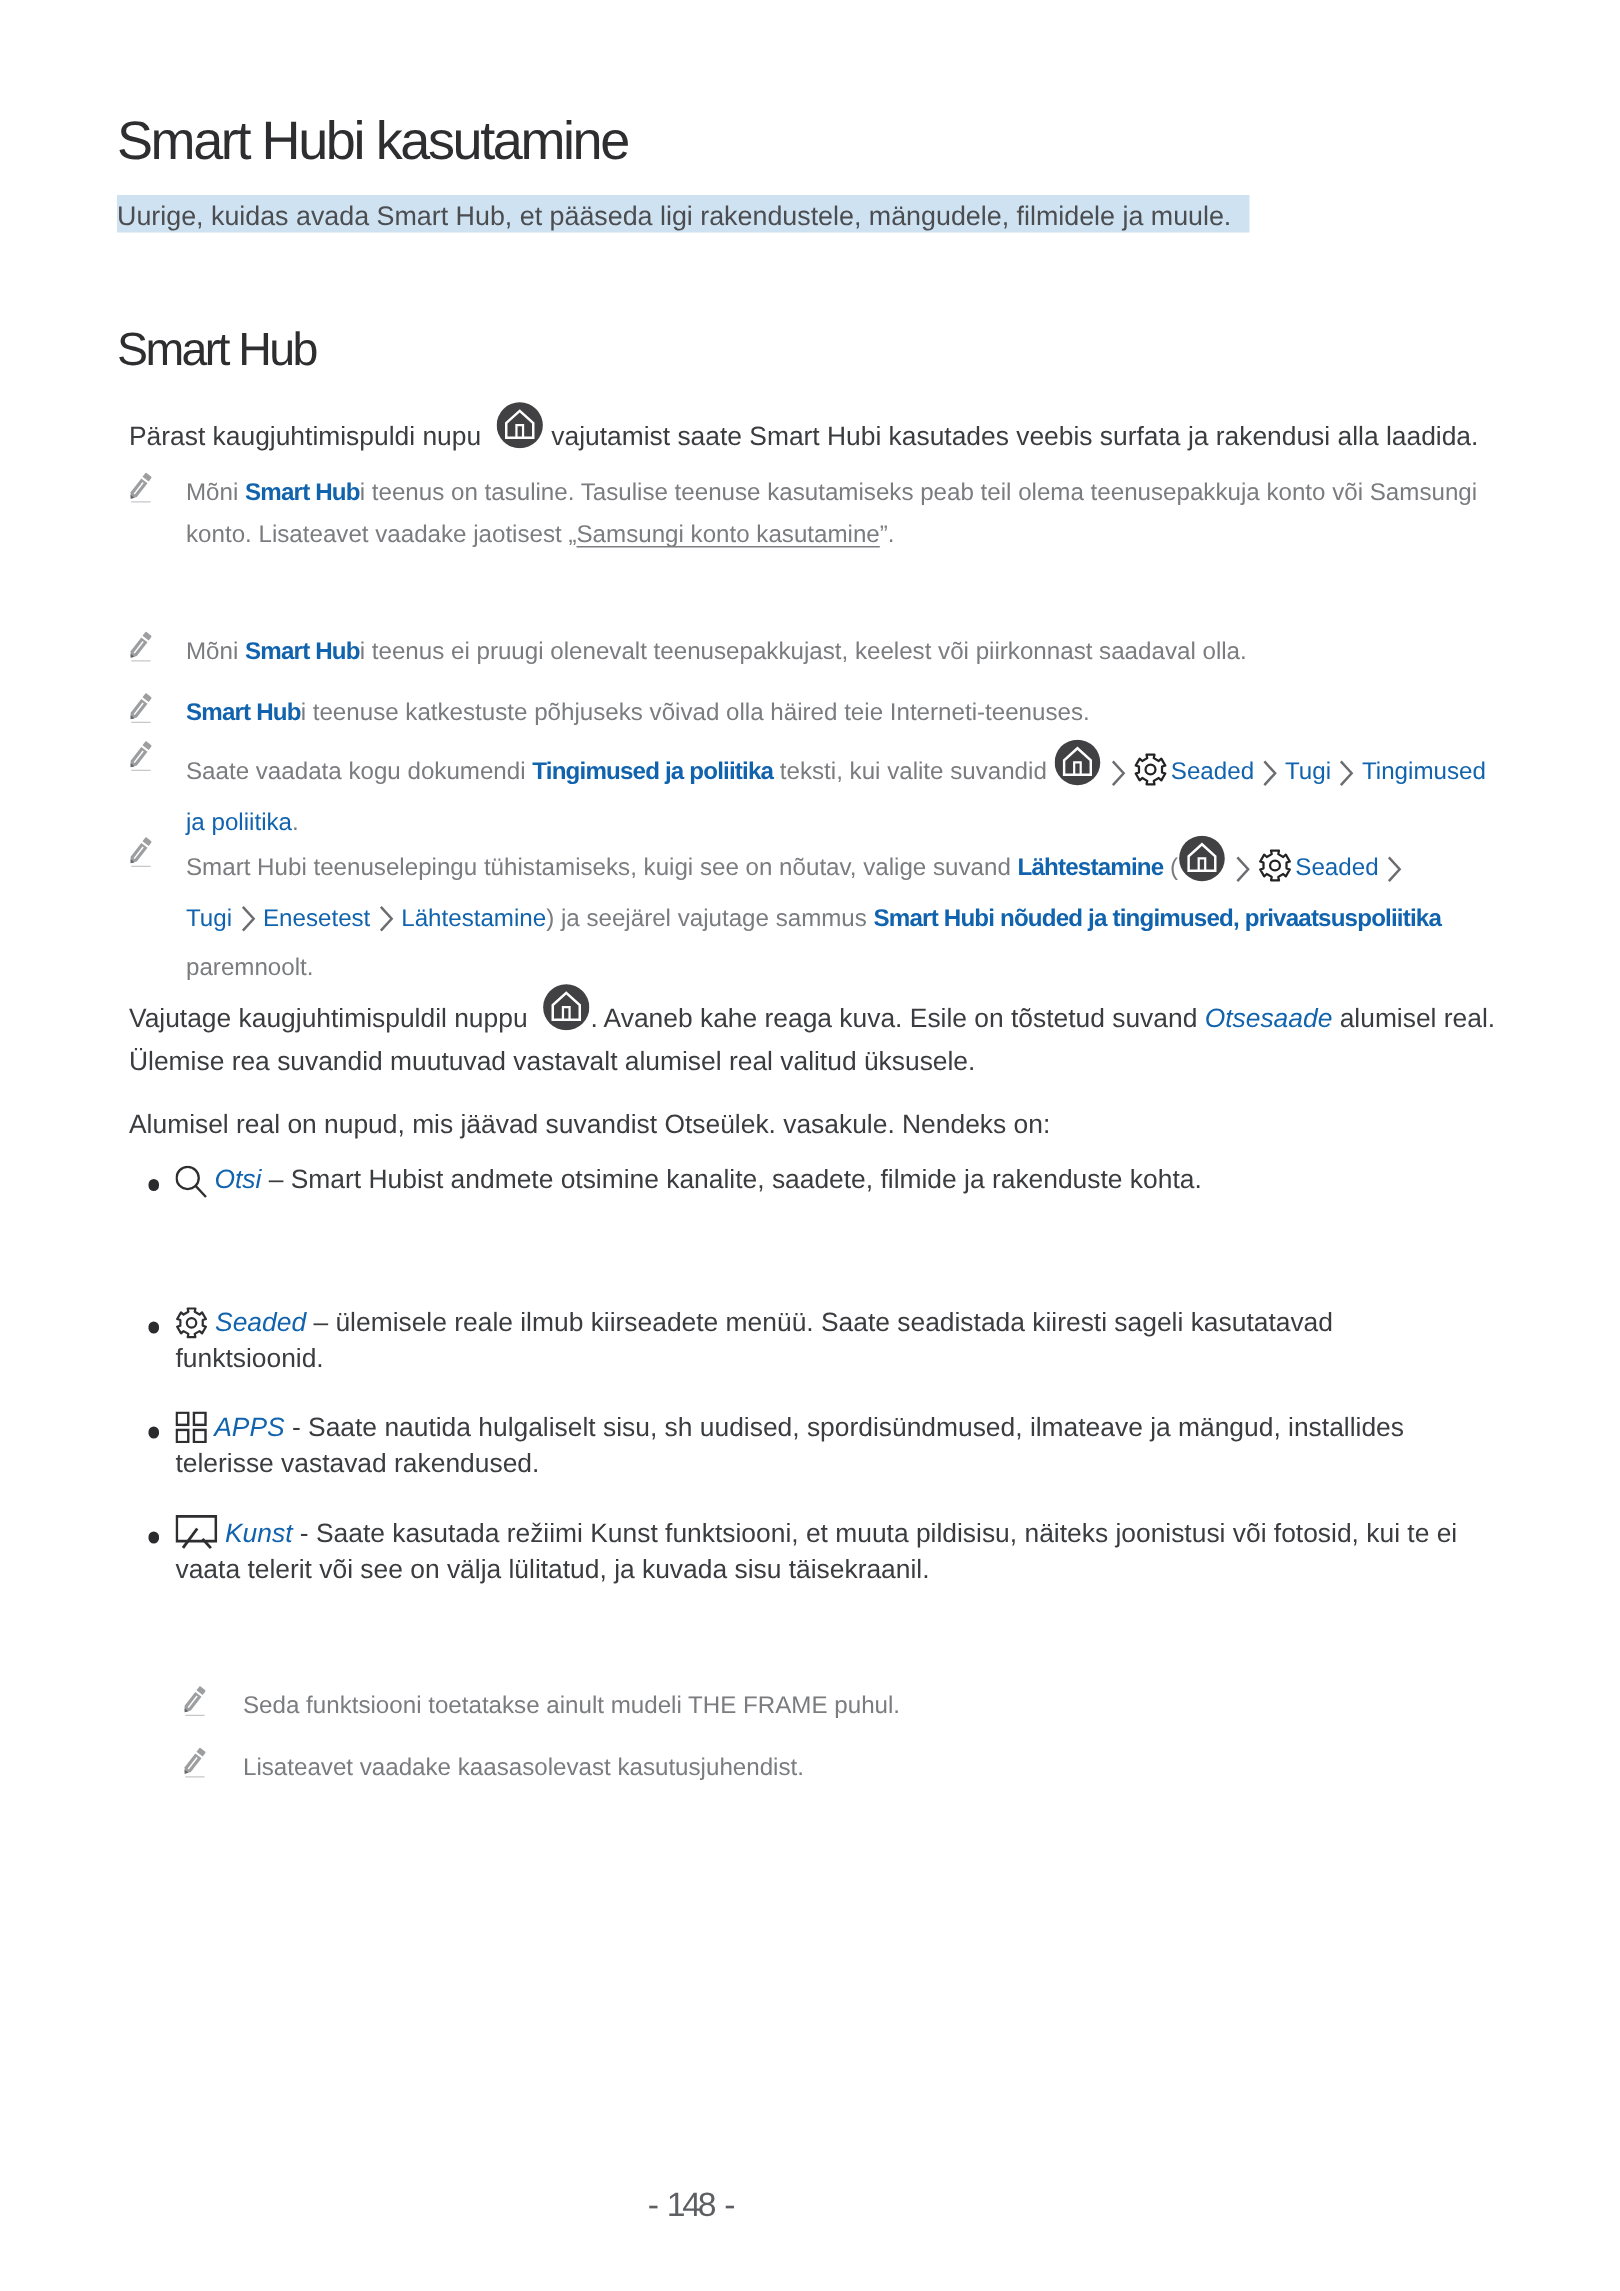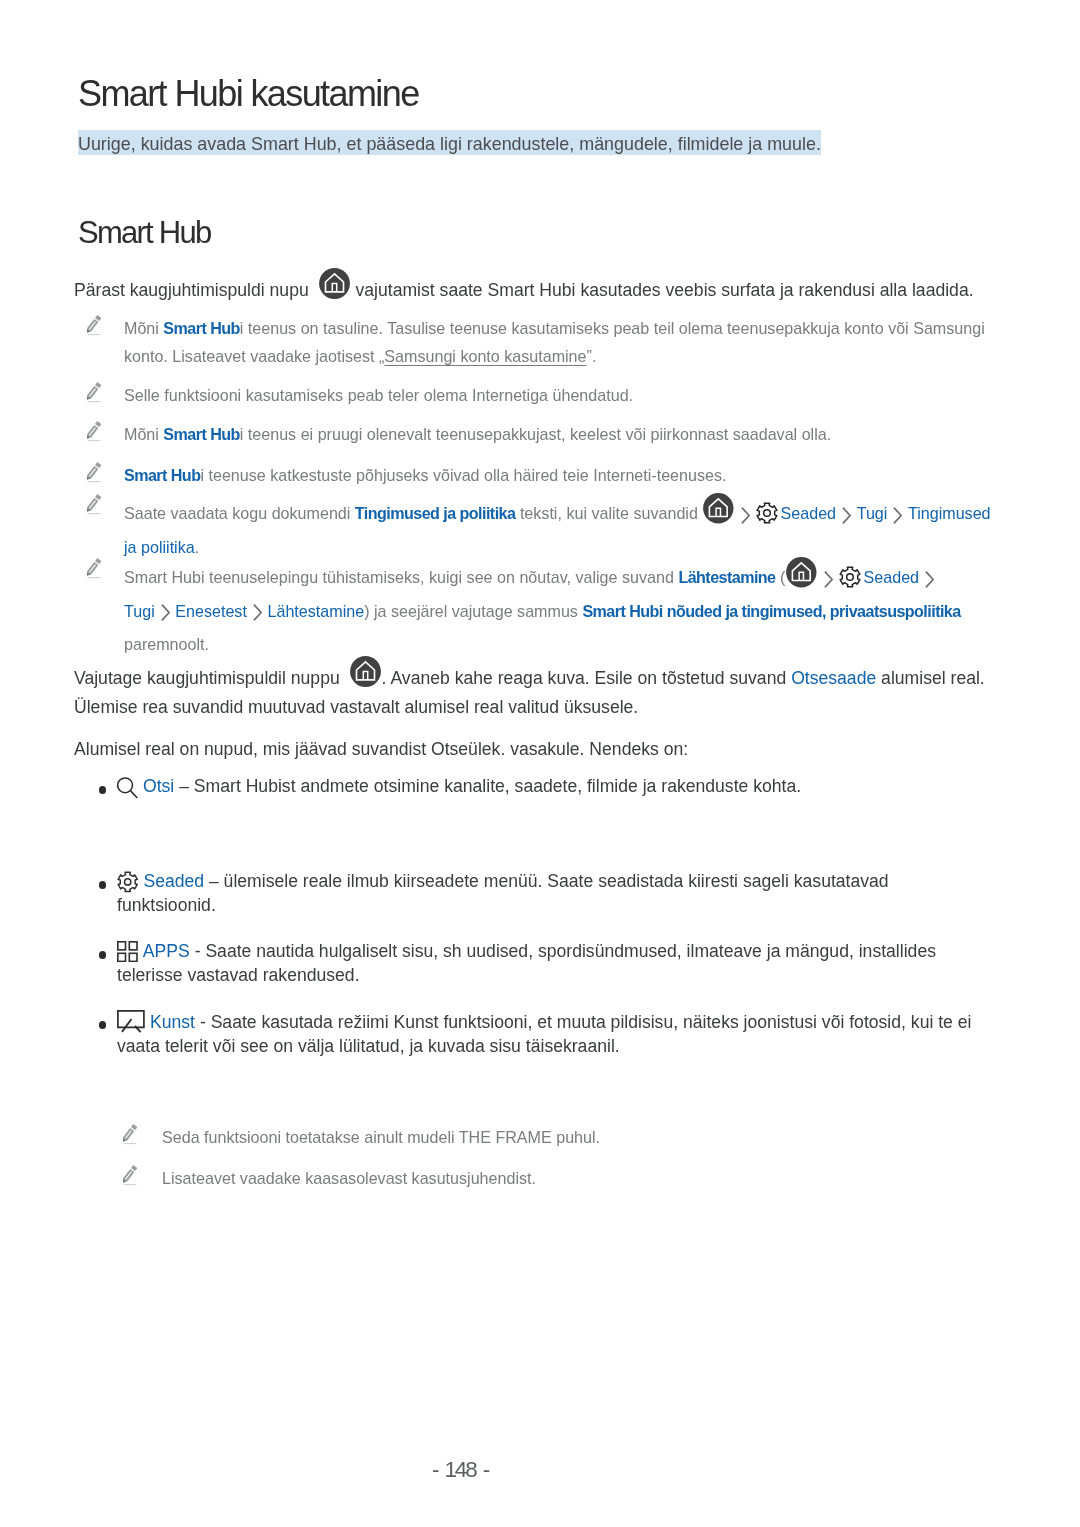--- a/index.html
+++ b/index.html
@@ -14,30 +14,30 @@
   
   .h1{
     position:absolute;left:78px;top:73px;width:930px;
     font-size:36px;line-height:42px;font-weight:400;
     letter-spacing:-1.6px;color:#2e2e30;
   }
   .lead-wrap{position:absolute;left:78px;top:131px;width:930px;
     font-size:17.9px;line-height:26px;}
   .lead{
     background:#cfe2f1;color:#4b4d51;
-    padding:4px 0 1px 0;
+    padding:4px 12px 1px 0;
     box-decoration-break:clone;-webkit-box-decoration-break:clone;
   }
   .h2{
     position:absolute;left:78px;top:216px;width:930px;
     font-size:31px;line-height:34px;font-weight:400;letter-spacing:-1.75px;color:#2e2e30;
   }
 
   .body-p{
-    position:absolute;left:74px;width:924px;
+    position:absolute;left:86px;width:924px;
     font-size:17.6px;line-height:29px;color:#3b3c3f;
   }
 
   .note{
     position:absolute;left:80px;width:925px;
     font-size:16.1px;line-height:28px;color:#7b7c7f;
   }
   .note .ntext{display:block;margin-left:44px;}
   .note .nicon{position:absolute;left:5px;top:1px;}
   .note.sub{left:116px;width:886px;margin-top:44px;}
@@ -47,21 +47,21 @@
   .bullet{
     position:absolute;left:99px;width:891px;
     font-size:17.6px;line-height:23.5px;color:#3b3c3f;
   }
   .bullet .btext{display:block;margin-left:18px;}
   .bullet .dot{
     position:absolute;left:0px;top:11.4px;width:7.2px;height:7.2px;
     border-radius:50%;background:#2b2b2d;
   }
   .blue{color:#1163ae;font-weight:700;letter-spacing:-0.55px;}
-  .blue-n{color:#1163ae;}
+  .blue-n{color:#1163ae;font-style:italic;}
   .crumb{color:#1163ae;font-weight:400;}
   .ul{text-decoration:underline;text-underline-offset:3px;text-decoration-thickness:1px;}
 
   .pagenum{
     position:absolute;left:0;top:1457px;width:920px;text-align:center;
     font-size:22.5px;letter-spacing:-2.2px;word-spacing:3.3px;color:#5d5f63;
   }
 
   
   .ico{display:inline-block;vertical-align:-0.26em;}
@@ -104,32 +104,20 @@
             <rect x="5.45" y="-0.6" width="5.2" height="3.7" fill="#9d9ea0"></rect>
             <path d="M5.45 4.4 L10.65 4.4 L10.65 16.1 L8.05 19.4 L5.45 16.1 Z" fill="#9d9ea0"></path>
             <path d="M6.45 17.4 L8.05 19.4 L9.65 17.4 Z" fill="#636466"></path>
             <path d="M8.05 5.8 L8.05 15.6" stroke="#ffffff" stroke-width="1.0" fill="none"></path>
           </g>
           <path d="M2.5 19.6 L15.4 19.6" stroke="#c6c7c9" stroke-width="0.9" fill="none"></path>
         </svg></span>
     <span class="ntext"><span>Mõni </span><span class="blue">Smart Hub</span><span>i teenus on tasuline. Tasulise teenuse kasutamiseks peab teil olema teenusepakkuja konto või Samsungi konto. Lisateavet vaadake jaotisest „</span><span class="ul">Samsungi konto kasutamine</span><span>”.</span></span>
   </div>
 
-  <div class="note" style="top:381px">
-    <span class="nicon"><svg width="16" height="21" viewBox="0 0 16 21">
-          <g transform="rotate(37.5 8 9.7)">
-            <rect x="5.45" y="-0.6" width="5.2" height="3.7" fill="#9d9ea0"></rect>
-            <path d="M5.45 4.4 L10.65 4.4 L10.65 16.1 L8.05 19.4 L5.45 16.1 Z" fill="#9d9ea0"></path>
-            <path d="M6.45 17.4 L8.05 19.4 L9.65 17.4 Z" fill="#636466"></path>
-            <path d="M8.05 5.8 L8.05 15.6" stroke="#ffffff" stroke-width="1.0" fill="none"></path>
-          </g>
-          <path d="M2.5 19.6 L15.4 19.6" stroke="#c6c7c9" stroke-width="0.9" fill="none"></path>
-        </svg></span>
-    <span class="ntext">Selle funktsiooni kasutamiseks peab teler olema Internetiga ühendatud.</span>
-  </div>
 
   <div class="note" style="top:420px">
     <span class="nicon"><svg width="16" height="21" viewBox="0 0 16 21">
           <g transform="rotate(37.5 8 9.7)">
             <rect x="5.45" y="-0.6" width="5.2" height="3.7" fill="#9d9ea0"></rect>
             <path d="M5.45 4.4 L10.65 4.4 L10.65 16.1 L8.05 19.4 L5.45 16.1 Z" fill="#9d9ea0"></path>
             <path d="M6.45 17.4 L8.05 19.4 L9.65 17.4 Z" fill="#636466"></path>
             <path d="M8.05 5.8 L8.05 15.6" stroke="#ffffff" stroke-width="1.0" fill="none"></path>
           </g>
           <path d="M2.5 19.6 L15.4 19.6" stroke="#c6c7c9" stroke-width="0.9" fill="none"></path>

